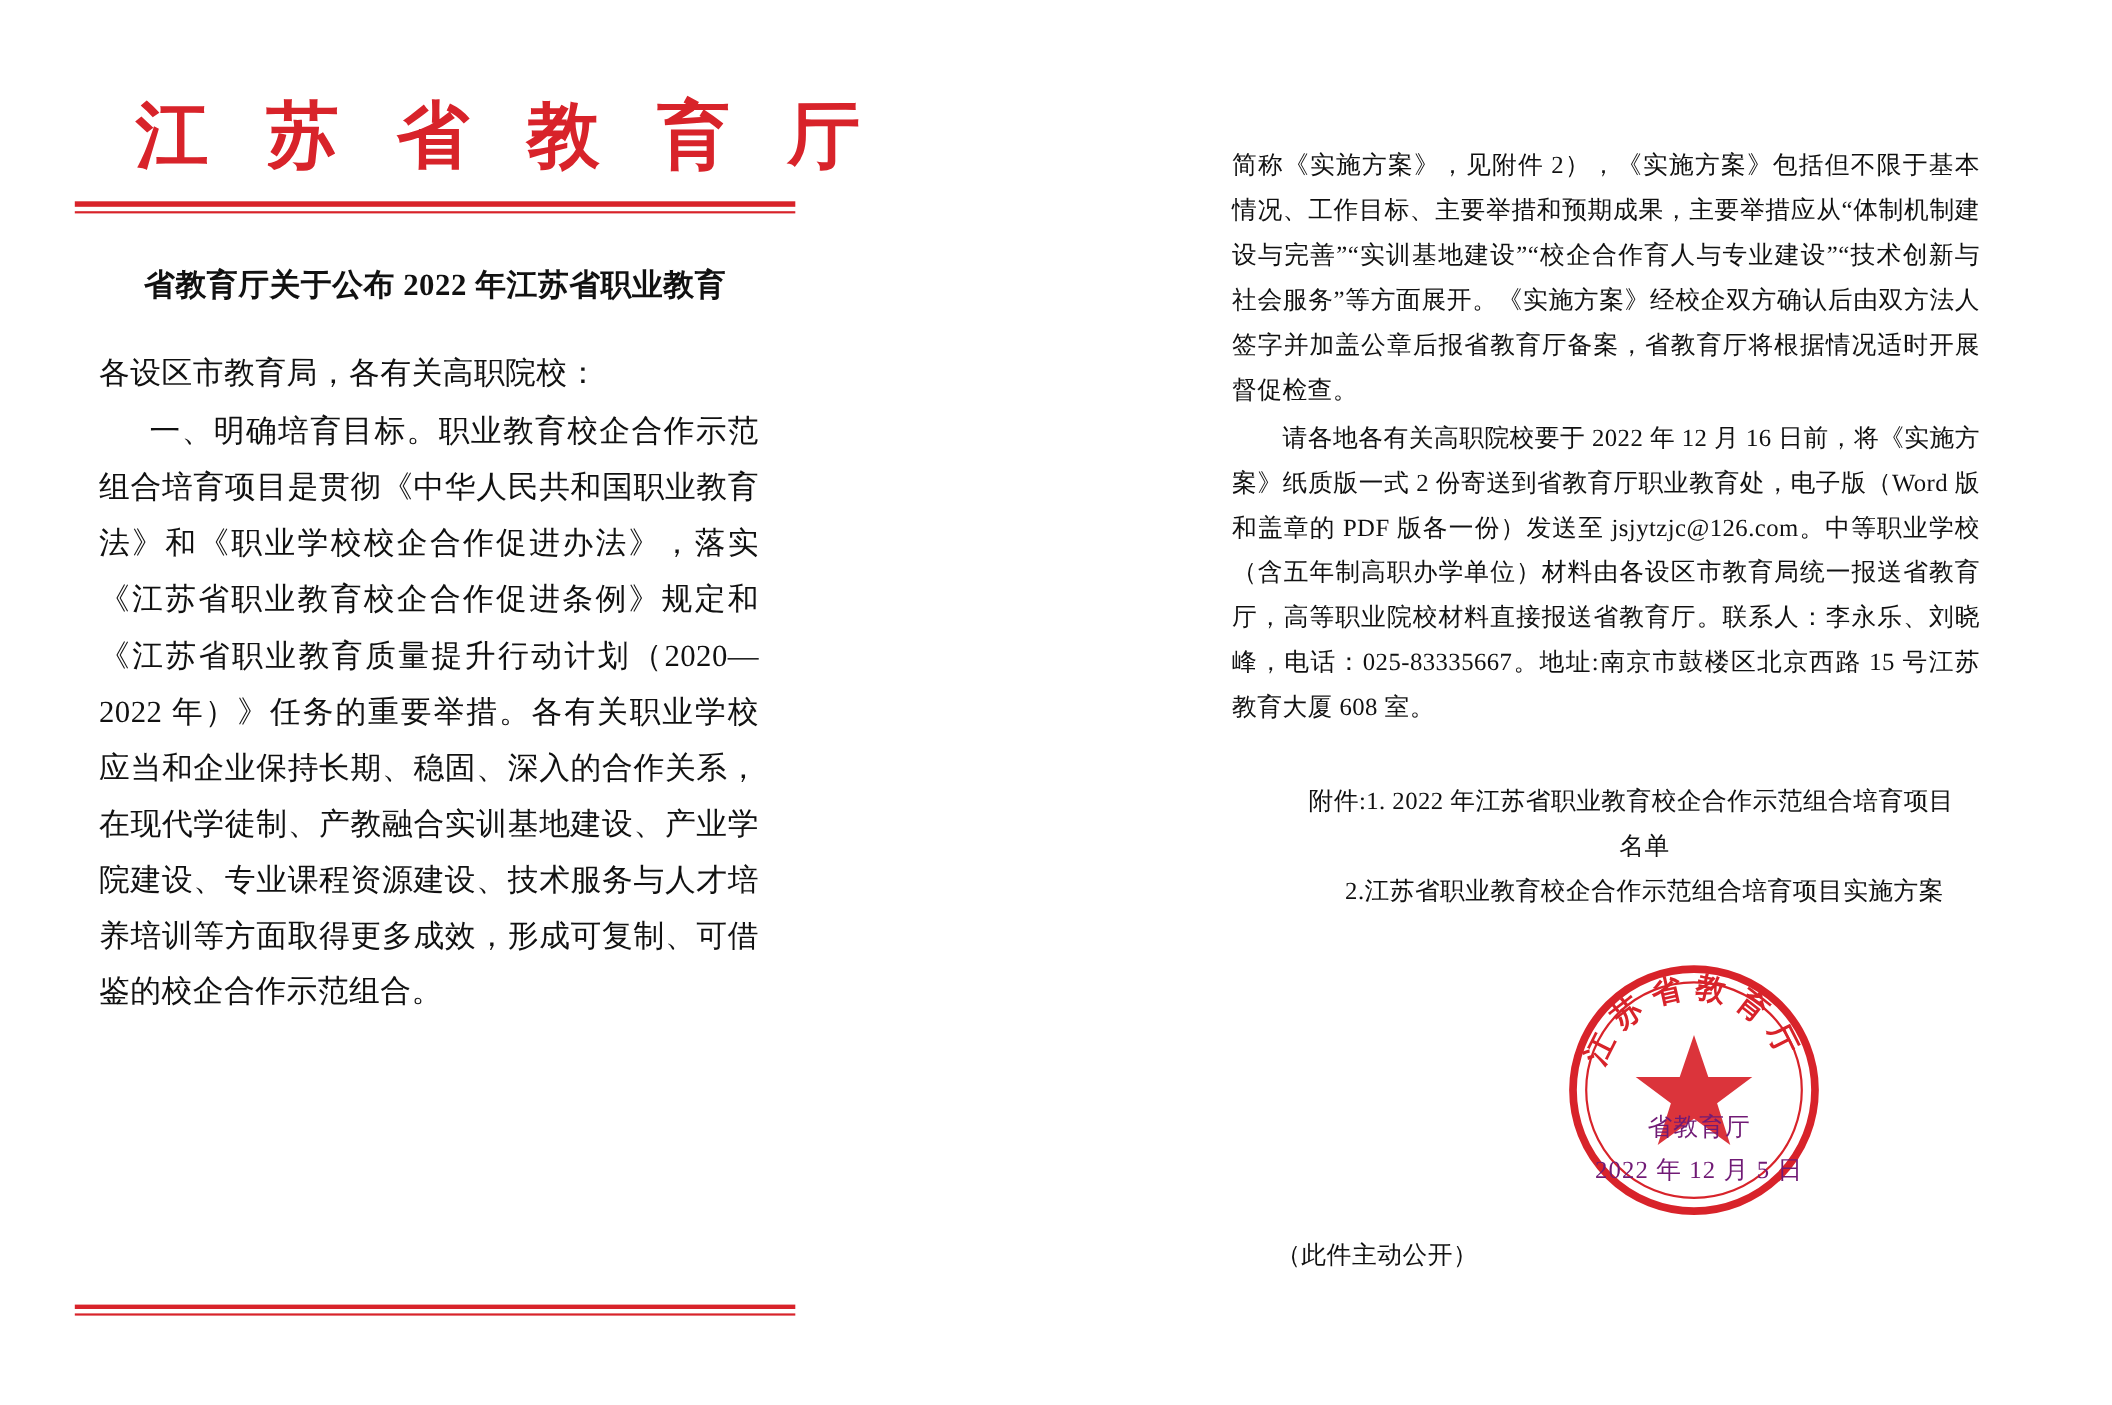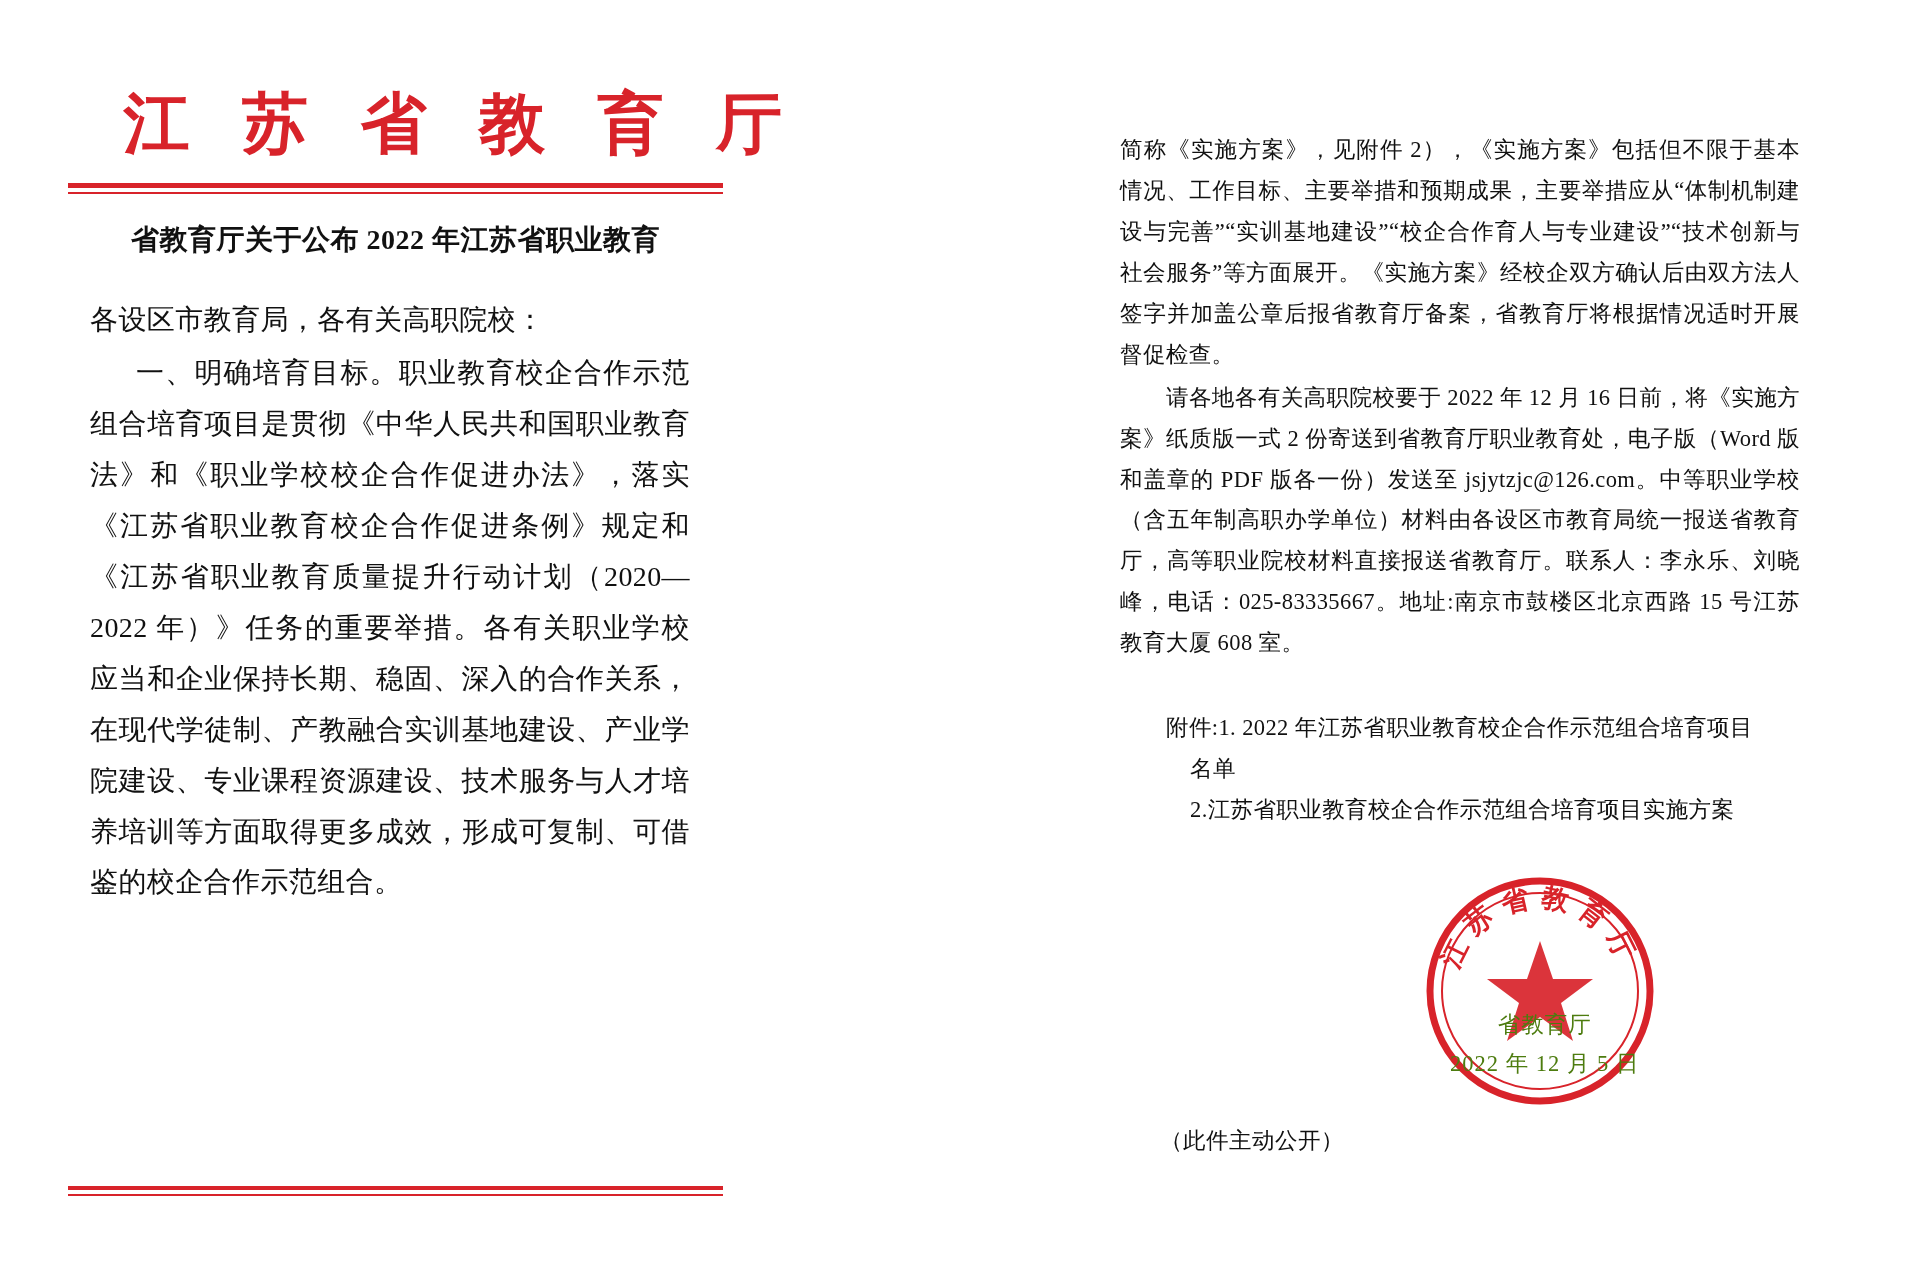--- a/index.html
+++ b/index.html
@@ -68,21 +68,21 @@
     margin-left: 8px;
     margin-top: 30px;
     font-size: 23px;
     letter-spacing: 1px;
   }
 
   .doc-title {
     text-align: center;
     width: 655px;
     margin-left: 8px;
-    margin-top: 24px;
+    margin-top: 44px;
     font-size: 28px;
     font-weight: bold;
     line-height: 1.55;
     letter-spacing: 0.5px;
   }
 
   .body-block {
     width: 600px;
     margin-left: 30px;
     margin-top: 34px;
@@ -124,21 +124,21 @@
   }
   .right-body p { margin: 0 0 2px 0; }
 
   .attachments {
     margin-top: 44px;
     width: 680px;
     font-size: 22.5px;
     line-height: 1.82;
     letter-spacing: 0.4px;
   }
-  .attachments p { margin: 0; }
+  .attachments p { margin: 0; text-align: center; }
   .att-1 { text-indent: 46px; }
   .att-1-cont { text-indent: 70px; }
   .att-2 { text-indent: 70px; }
 
   
   .seal-area {
     position: relative;
     height: 250px;
     margin-top: 34px;
   }
@@ -151,21 +151,21 @@
   }
   .seal svg { display: block; }
 
   .sign-block {
     position: absolute;
     left: 330px;
     top: 140px;
     text-align: center;
     font-size: 22.5px;
     line-height: 1.75;
-    color: #4d7c0f;
+    color: #701a75;
     letter-spacing: 1px;
   }
 
   .public-note {
     margin-top: 10px;
     margin-left: 40px;
     font-size: 22.5px;
     letter-spacing: 0.5px;
     font-family: Liberation Mono, monospace;
   }

